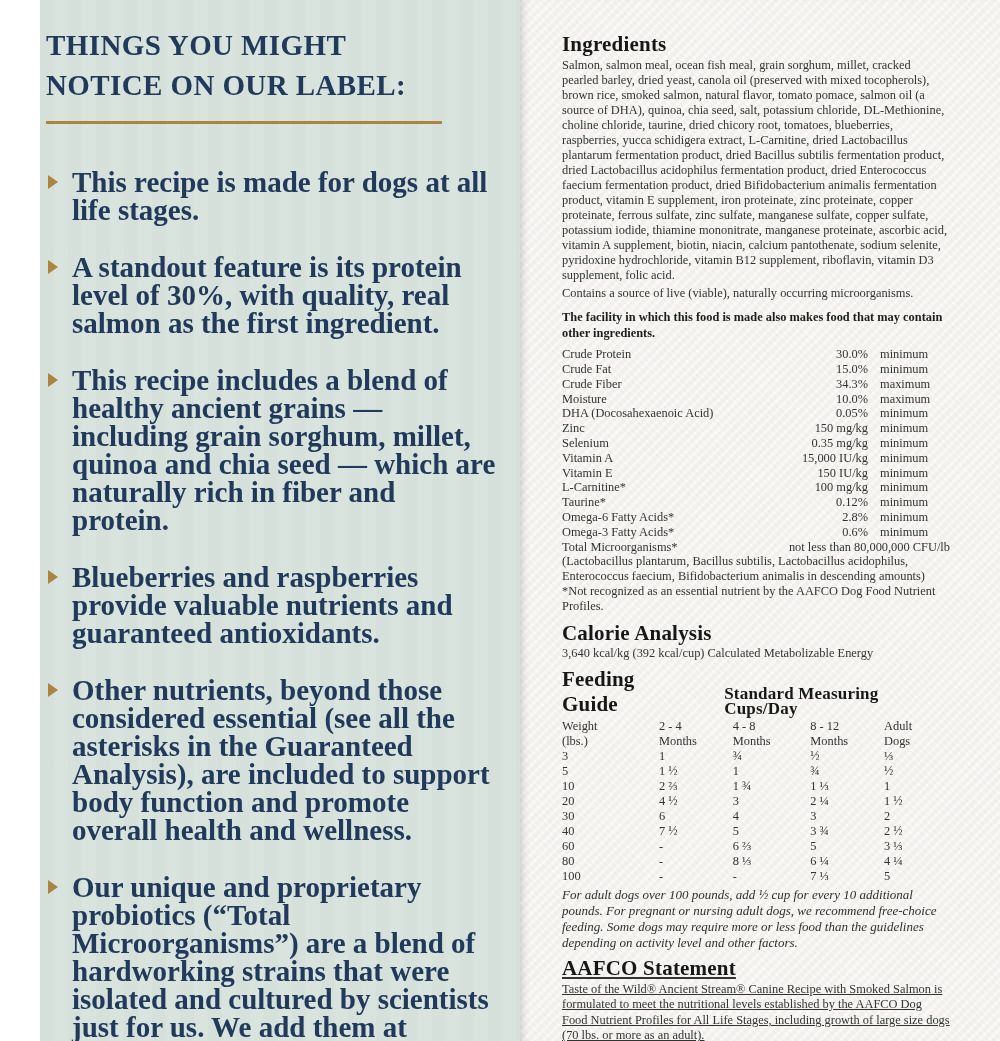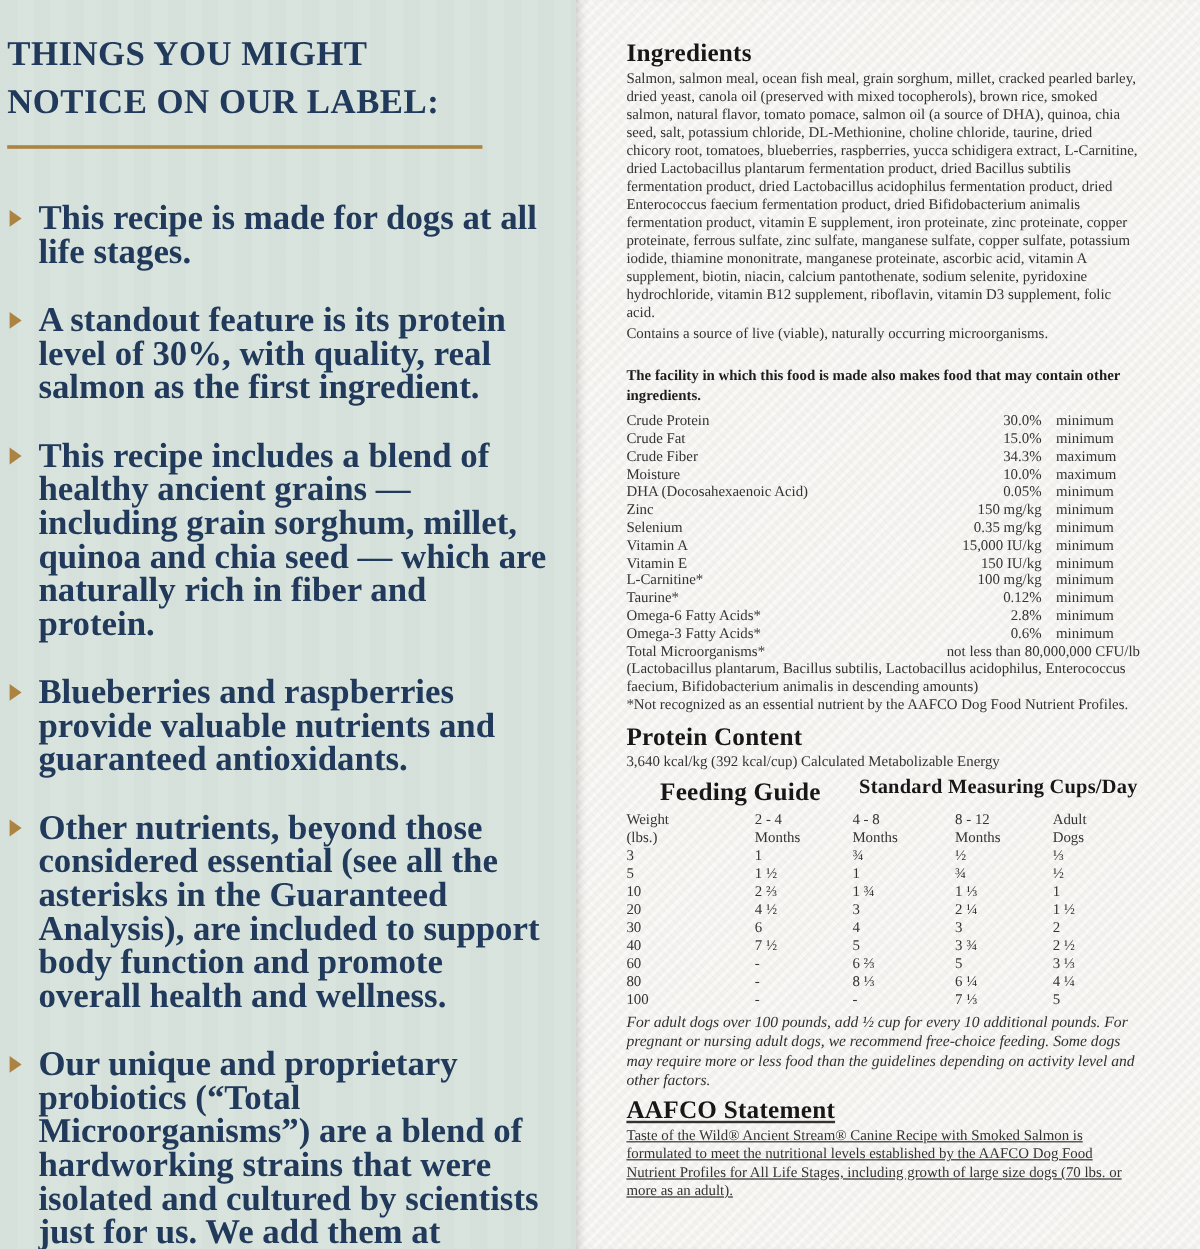--- a/index.html
+++ b/index.html
@@ -15,20 +15,21 @@
   body{font-family:"Liberation Serif","DejaVu Serif",serif;}
   .page{display:flex;width:1000px;height:1041px;overflow:hidden;}
 
   
   .left-panel{
     width:480px;height:100%;
     background:var(--mint);
     background-image:repeating-linear-gradient(90deg,rgba(0,0,0,0.012) 0 14px,rgba(255,255,255,0.02) 14px 28px);
     color:var(--navy);
     padding:26px 22px 0 6px;
+    margin-left:40px;
   }
   .panel-heading{
     font-size:29px;line-height:1.37;font-weight:700;
     letter-spacing:0.4px;color:var(--navy);
   }
   .panel-heading span{display:block;}
   .gold-divider{
     margin-top:16px;height:3px;width:396px;background:var(--accent);
   }
   .callout-list{list-style:none;margin-top:44px;}
@@ -57,35 +58,35 @@
     color:var(--ink);
     padding:32px 50px 0 42px;
     font-size:12.4px;line-height:15px;
   }
   .sec-heading{
     font-size:21px;line-height:1.15;font-weight:700;
     letter-spacing:0.2px;color:var(--head-ink);
   }
   .ingredients-body{margin-top:2px;text-align:left;}
   .contains-note{margin-top:3px;}
-  .facility-note{margin-top:19px;font-weight:700;line-height:16px;color:#1d1d1d;}
+  .facility-note{margin-top:8px;font-weight:700;line-height:16px;color:#1d1d1d;}
 
   .ga-section{margin-top:6px;}
   .ga-rows{margin-top:2px;}
   .ga-row{display:flex;line-height:14.8px;}
   .ga-name{flex:0 0 auto;}
   .ga-value{flex:1;text-align:right;}
   .ga-qual{flex:0 0 70px;margin-left:12px;}
   .ga-detail,.ga-asterisk{line-height:15px;}
 
   .cal-section{margin-top:7px;}
   .cal-text{margin-top:1px;}
 
   .fg-section{margin-top:6px;}
-  .fg-heading-row{display:flex;align-items:flex-start;margin-left:28px;}
+  .fg-heading-row{display:flex;align-items:flex-end;}
   .fg-subheading{font-size:17px;font-weight:700;color:var(--head-ink);margin-left:32px;letter-spacing:0.2px;}
   .fg-table{margin-top:3px;}
   .fg-header,.fg-row{display:grid;grid-template-columns:25% 19% 20% 19% 17%;}
   .fg-cell{line-height:15px;}
   .fg-head-cell div{line-height:15px;}
   .fg-note{margin-top:3px;font-style:italic;font-size:13px;line-height:16px;color:#2f2f2f;}
 
   .aafco-section{margin-top:5px;text-decoration:underline;}
   .aafco-text{margin-top:2px;line-height:15.5px;}
 </style>
@@ -226,21 +227,21 @@
     <span class="ga-name">Total Microorganisms*</span>
     <span class="ga-value">not less than 80,000,000 CFU/lb</span>
 
   </div>
 </div>
       <p class="ga-detail">(Lactobacillus plantarum, Bacillus subtilis, Lactobacillus acidophilus, Enterococcus faecium, Bifidobacterium animalis in descending amounts)</p>
       <p class="ga-asterisk">*Not recognized as an essential nutrient by the AAFCO Dog Food Nutrient Profiles.</p>
     </section>
 
     <section class="cal-section">
-      <h2 class="sec-heading">Protein Content</h2>
+      <h2 class="sec-heading">Calorie Analysis</h2>
       <p class="cal-text">3,640 kcal/kg (392 kcal/cup) Calculated Metabolizable Energy</p>
     </section>
 
     <section class="fg-section">
       <div class="fg-heading-row">
         <h2 class="sec-heading">Feeding Guide</h2>
         <span class="fg-subheading">Standard Measuring Cups/Day</span>
       </div>
       <div class="fg-table">
         <div class="fg-header">

